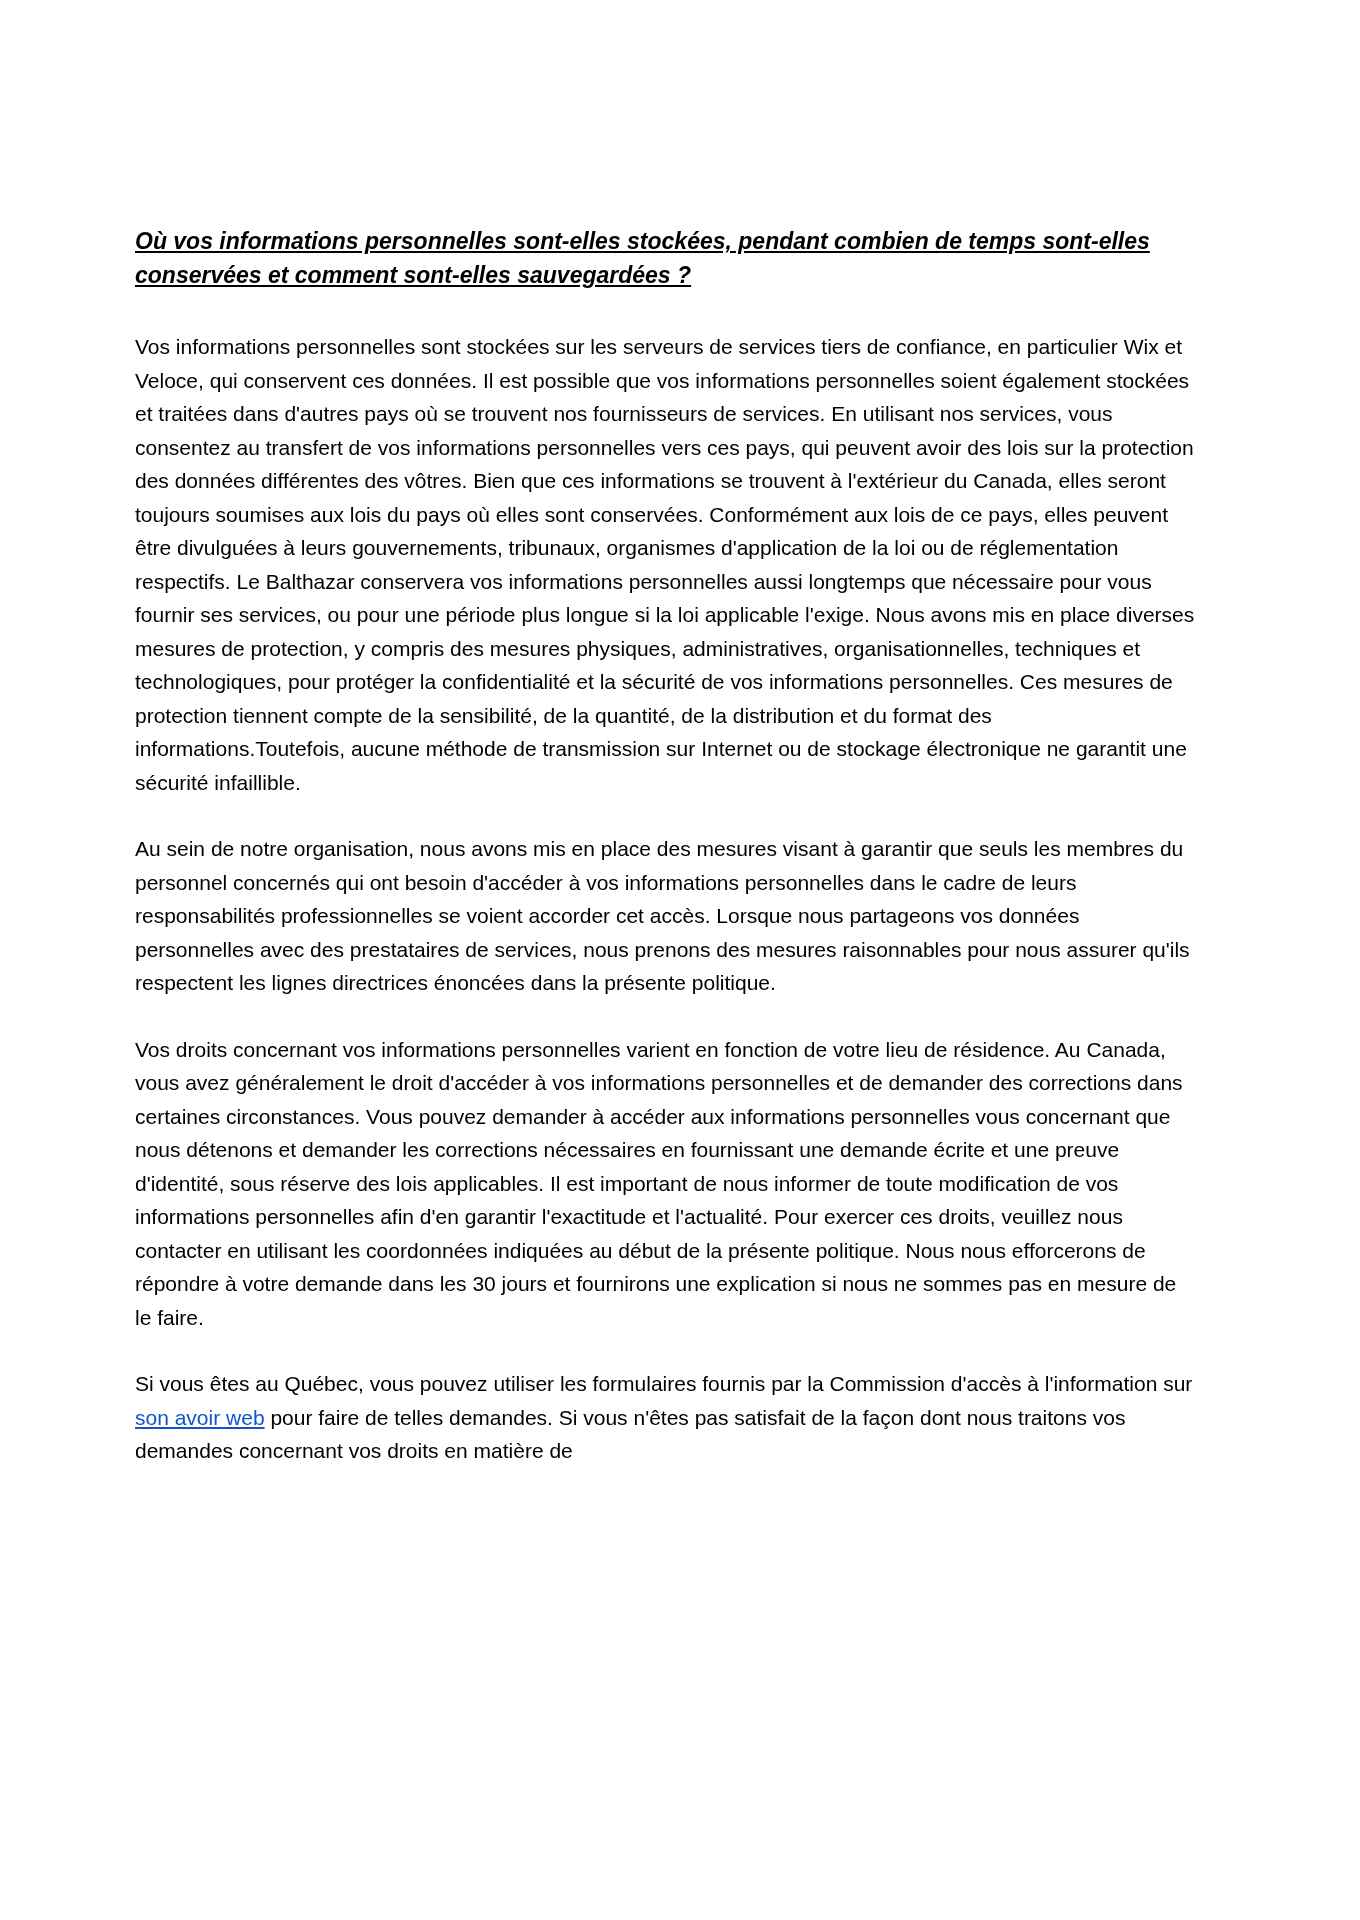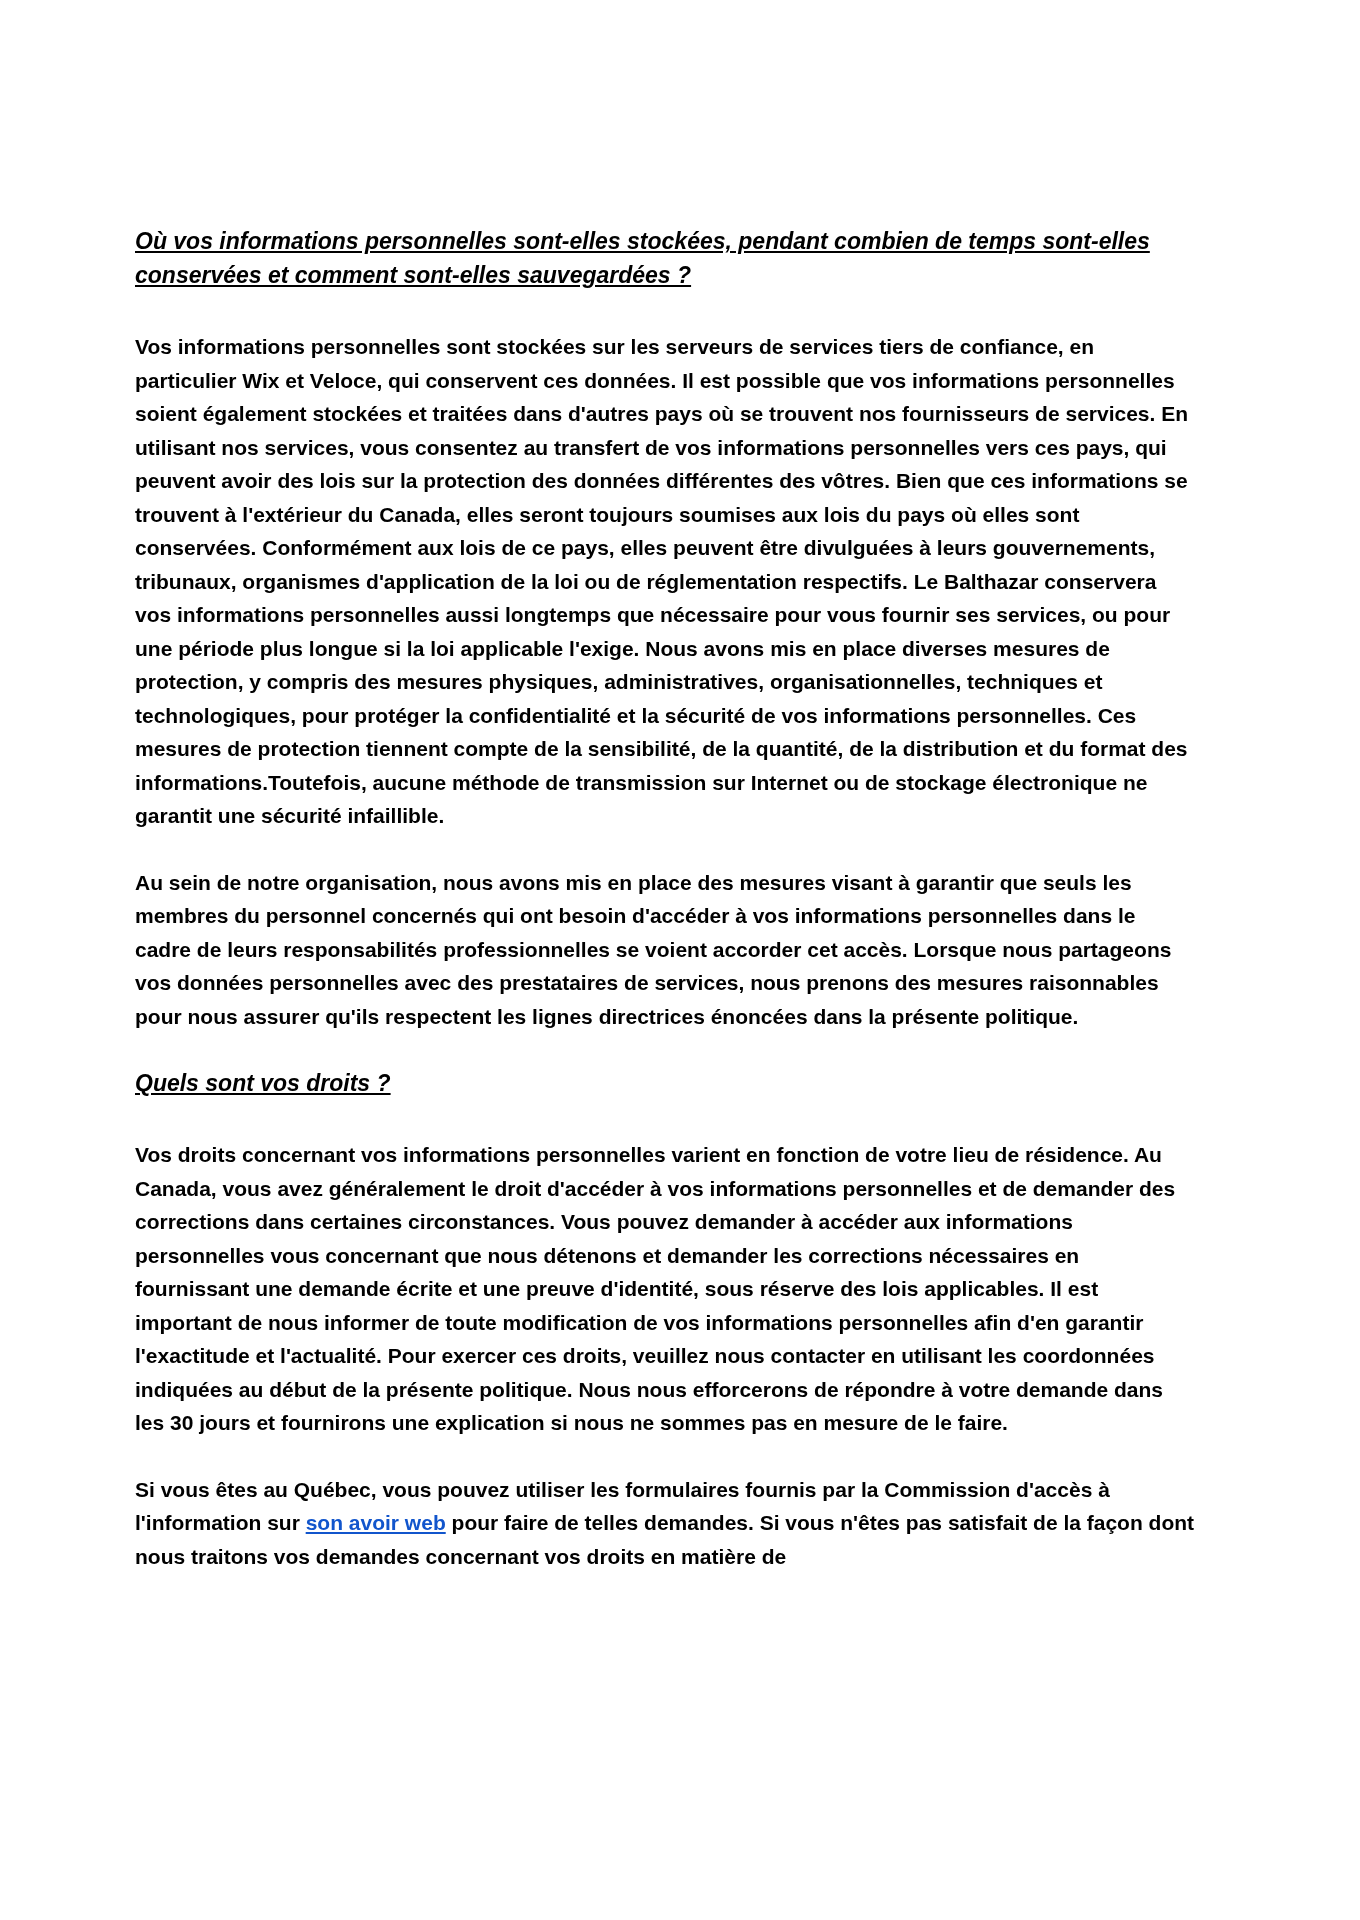--- a/index.html
+++ b/index.html
@@ -30,39 +30,38 @@
     text-decoration: underline;
     color: #000000;
   }
   .doc-heading.extra-space-before {
     margin-top: 24px;
   }
   .doc-paragraph {
     margin: 0 0 33px 0;
     font-size: 21px;
     line-height: 33.5px;
-    font-weight: bold;
+    font-weight: normal;
     color: #000000;
   }
   .doc-link {
     color: #1155cc;
     text-decoration: underline;
     cursor: pointer;
   }
 </style>
 </head>
 <body>
 
 <div class="doc-page">
 
   <h2 class="doc-heading">Où vos informations personnelles sont-elles stockées, pendant combien de temps sont-elles conservées et comment sont-elles sauvegardées ?</h2>
 
   <p class="doc-paragraph">Vos informations personnelles sont stockées sur les serveurs de services tiers de confiance, en particulier Wix et Veloce, qui conservent ces données. Il est possible que vos informations personnelles soient également stockées et traitées dans d'autres pays où se trouvent nos fournisseurs de services. En utilisant nos services, vous consentez au transfert de vos informations personnelles vers ces pays, qui peuvent avoir des lois sur la protection des données différentes des vôtres. Bien que ces informations se trouvent à l'extérieur du Canada, elles seront toujours soumises aux lois du pays où elles sont conservées. Conformément aux lois de ce pays, elles peuvent être divulguées à leurs gouvernements, tribunaux, organismes d'application de la loi ou de réglementation respectifs. Le Balthazar conservera vos informations personnelles aussi longtemps que nécessaire pour vous fournir ses services, ou pour une période plus longue si la loi applicable l'exige. Nous avons mis en place diverses mesures de protection, y compris des mesures physiques, administratives, organisationnelles, techniques et technologiques, pour protéger la confidentialité et la sécurité de vos informations personnelles. Ces mesures de protection tiennent compte de la sensibilité, de la quantité, de la distribution et du format des informations.Toutefois, aucune méthode de transmission sur Internet ou de stockage électronique ne garantit une sécurité infaillible.</p>
 
   <p class="doc-paragraph">Au sein de notre organisation, nous avons mis en place des mesures visant à garantir que seuls les membres du personnel concernés qui ont besoin d'accéder à vos informations personnelles dans le cadre de leurs responsabilités professionnelles se voient accorder cet accès. Lorsque nous partageons vos données personnelles avec des prestataires de services, nous prenons des mesures raisonnables pour nous assurer qu'ils respectent les lignes directrices énoncées dans la présente politique.</p>
 
-  <h2 class="doc-heading extra-space-before">Quels sont vos droits ?</h2>
 
   <p class="doc-paragraph">Vos droits concernant vos informations personnelles varient en fonction de votre lieu de résidence. Au Canada, vous avez généralement le droit d'accéder à vos informations personnelles et de demander des corrections dans certaines circonstances. Vous pouvez demander à accéder aux informations personnelles vous concernant que nous détenons et demander les corrections nécessaires en fournissant une demande écrite et une preuve d'identité, sous réserve des lois applicables. Il est important de nous informer de toute modification de vos informations personnelles afin d'en garantir l'exactitude et l'actualité. Pour exercer ces droits, veuillez nous contacter en utilisant les coordonnées indiquées au début de la présente politique. Nous nous efforcerons de répondre à votre demande dans les 30 jours et fournirons une explication si nous ne sommes pas en mesure de le faire.</p>
 
   <p class="doc-paragraph"><span>Si vous êtes au Québec, vous pouvez utiliser les formulaires fournis par la Commission d'accès à l'information sur </span><a class="doc-link">son avoir web</a><span> pour faire de telles demandes. Si vous n'êtes pas satisfait de la façon dont nous traitons vos demandes concernant vos droits en matière de</span></p>
 
 </div>
 
 </body></html>

